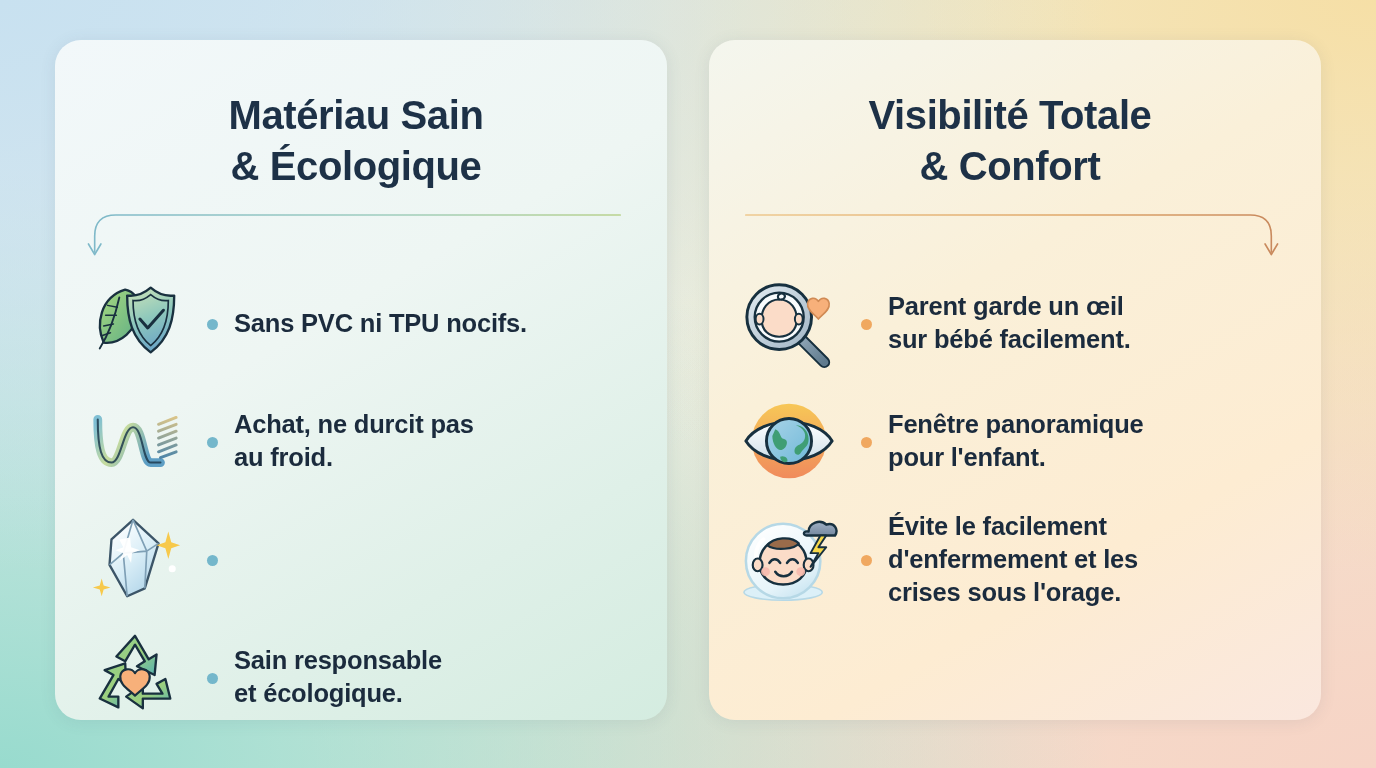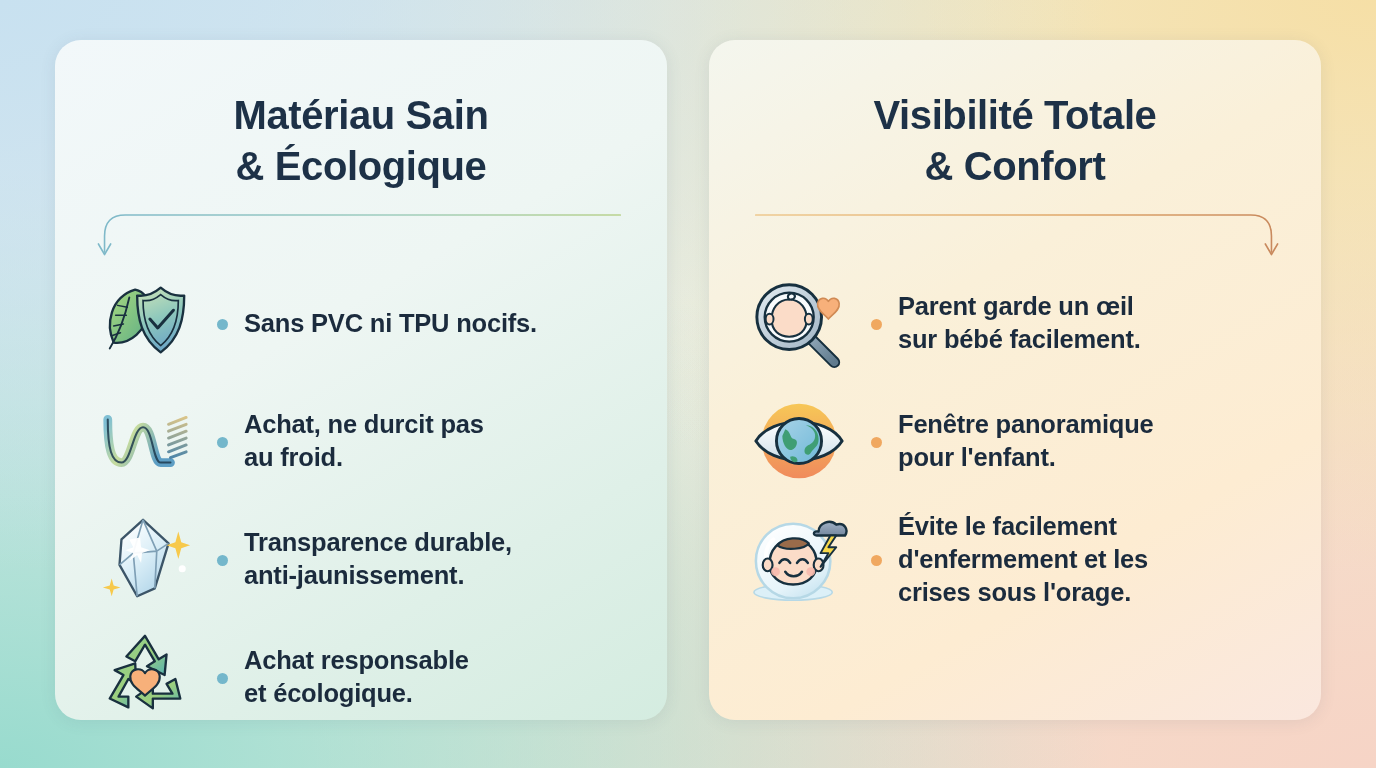--- a/index.html
+++ b/index.html
@@ -34,21 +34,21 @@
     inset: 0;
     display: flex;
     gap: 42px;
     padding: 40px 55px 48px 55px;
   }
 
   .panel {
     position: relative;
     flex: 1 1 0;
     border-radius: 26px;
-    padding: 50px 34px 30px 34px;
+    padding: 50px 34px 30px 24px;
     box-shadow: 0 2px 16px rgba(70,90,110,0.10);
     overflow: hidden;
   }
 
   .panel.left {
     background: linear-gradient(150deg, #f2f8fa 0%, #eef6f3 42%, #dff0e8 75%, #d4ece0 100%);
   }
 
   .panel.right {
     background: linear-gradient(150deg, #f4f6ee 0%, #faf0d9 38%, #fdecd2 72%, #fae7de 100%);
@@ -205,22 +205,20 @@
             </defs>
             <path d="M48 10 L74 34 L60 80 L42 88 L24 56 L26 30 Z" fill="url(#gemG)" stroke="#3c5568" stroke-width="2.4" stroke-linejoin="round"></path>
             <path d="M48 10 L38 44 L24 56 M48 10 L62 42 L74 34 M38 44 L62 42 M38 44 L42 88 M62 42 L60 80" fill="none" stroke="#7e9fb5" stroke-width="1.7" stroke-linejoin="round"></path>
             <path d="M34 30 L38 38 L30 41 L38 44 L34 52 L42 46 L46 54 L47 44 L55 41 L46 38 L45 28 Z" fill="#ffffff" opacity="0.95"></path>
             <path d="M84 22 L87 33 L96 36 L87 39 L84 50 L81 39 L72 36 L81 33 Z" fill="#f7c94b"></path>
             <path d="M16 70 L18 77 L25 79 L18 81 L16 88 L14 81 L7 79 L14 77 Z" fill="#f7c94b"></path>
             <circle cx="88" cy="60" r="3.6" fill="#ffffff"></circle>
           </svg>
         </span>
         <span class="bullet"></span>
-        <span class="feature-text">Transparence durable,
-anti-jaunissement.</span>
       </div>
 
       <div class="feature-row">
         <span class="feature-icon">
           <svg viewBox="0 0 100 100">
             <defs>
               <linearGradient id="recG" x1="0" y1="0" x2="1" y2="1">
                 <stop offset="0%" stop-color="#8fcf8f"></stop>
                   <stop offset="50%" stop-color="#9ccf7e"></stop>
                 <stop offset="100%" stop-color="#57b2b2"></stop>
@@ -228,21 +226,21 @@
             </defs>
             <g fill="url(#recG)" stroke="#19303f" stroke-width="2.4" stroke-linejoin="round">
               <path d="M50 8 L64 32 L72 27 L70 48 L52 39 L60 34 L50 17 L40 34 L31 29 Z"></path>
               <path d="M14 72 L28 48 L19 43 L40 36 L41 57 L33 52 L23 70 L33 70 L33 81 Z"></path>
               <path d="M86 72 L58 72 L58 82 L41 70 L58 58 L58 67 L78 67 L72 57 L81 52 Z"></path>
             </g>
             <path d="M50 46 C46 40 36 41 35 49 C34 58 44 63 50 69 C56 63 66 58 65 49 C64 41 54 40 50 46 Z" fill="#f7b07a" stroke="#19303f" stroke-width="2.2" stroke-linejoin="round"></path>
           </svg>
         </span>
         <span class="bullet"></span>
-        <span class="feature-text">Achat responsable
+        <span class="feature-text">Sain responsable
 et écologique.</span>
       </div>
 
     </div>
   </section>
 
   <section class="panel right">
 
     <h2 class="panel-title">Visibilité Totale
 &amp; Confort</h2>

